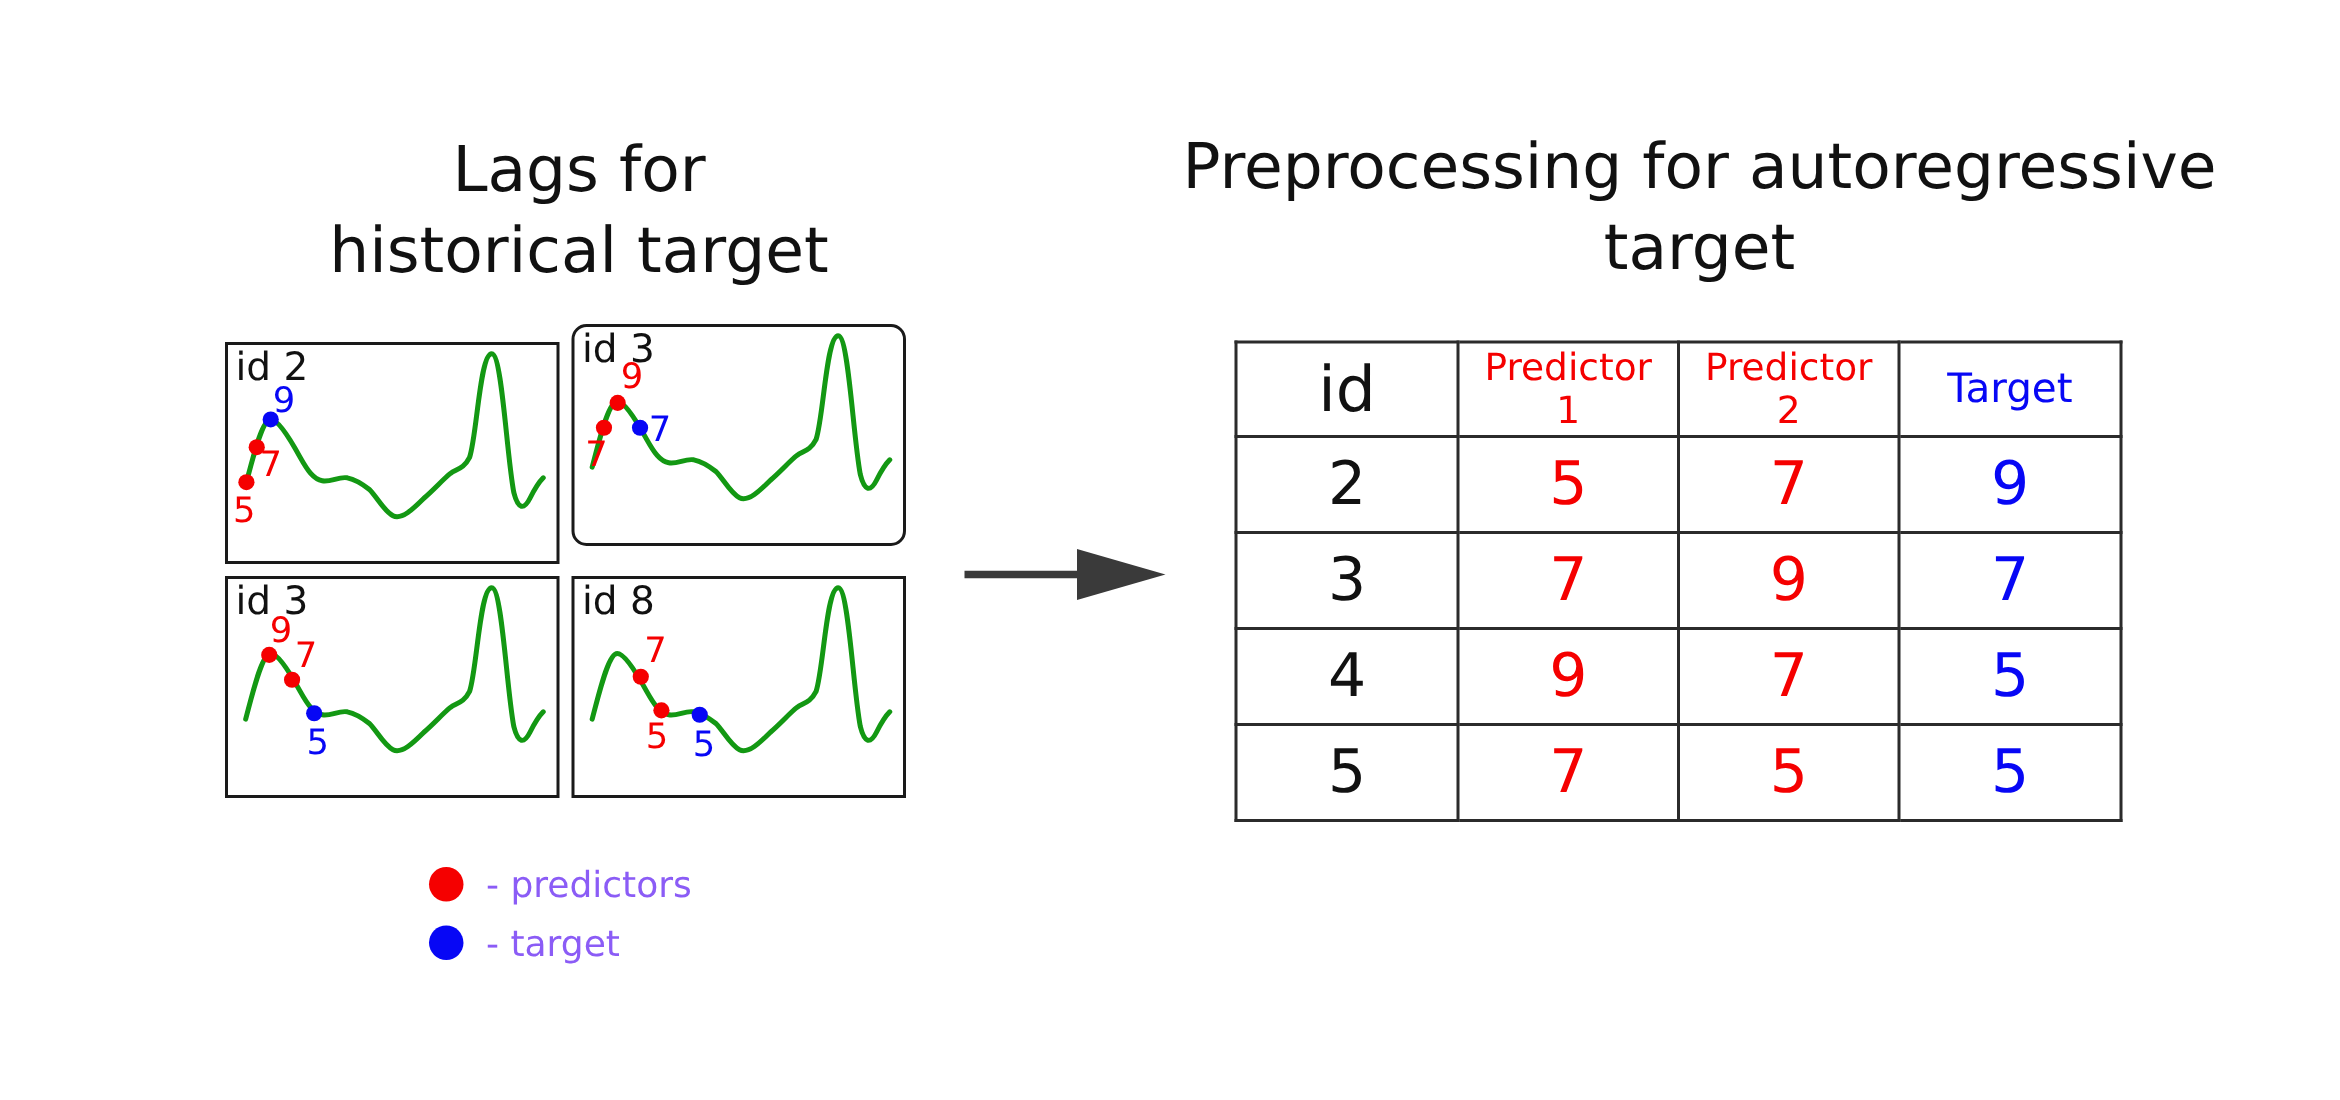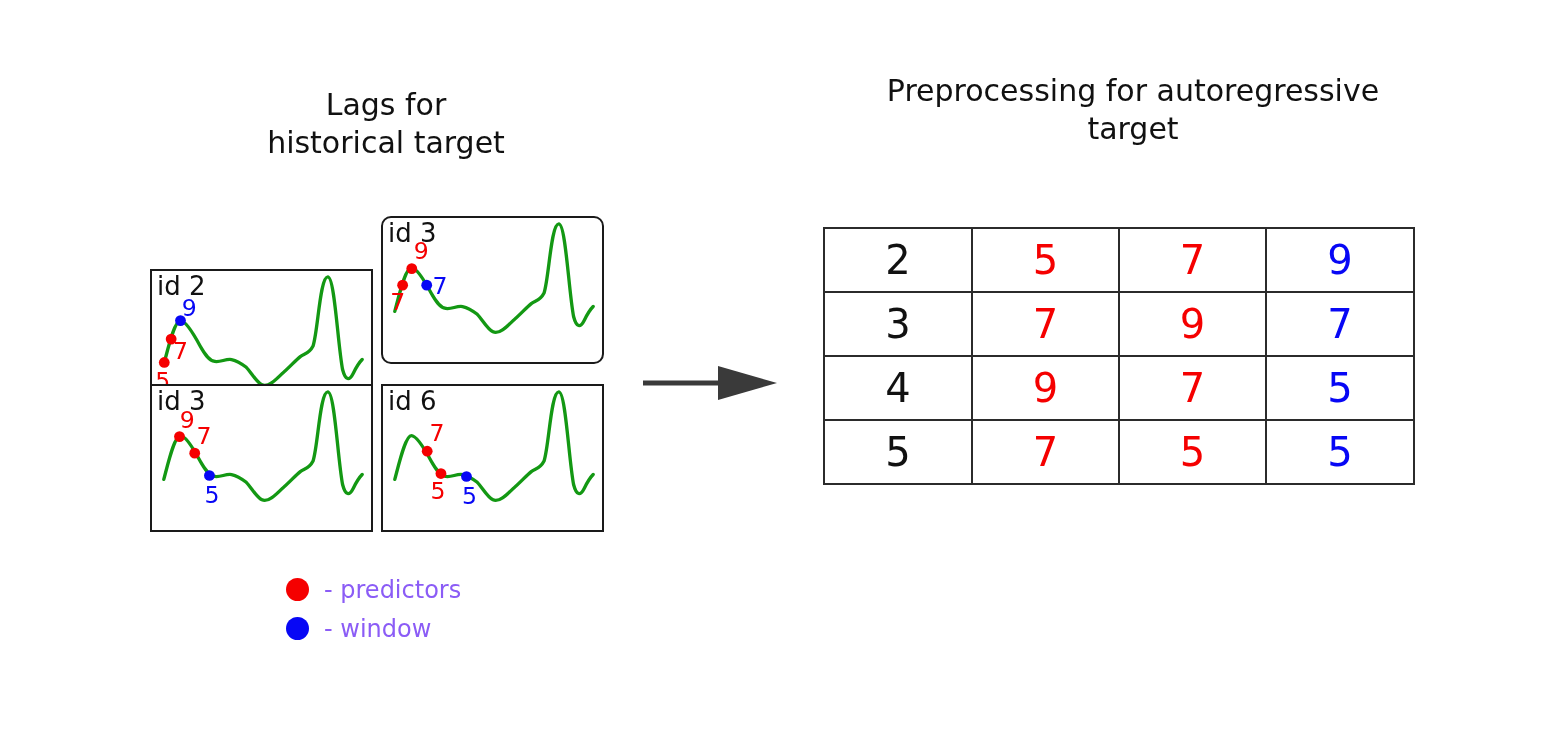--- a/index.html
+++ b/index.html
@@ -1,22 +1,22 @@
 <!DOCTYPE html>
 <html style="--red: #f50000; --blue: #0707f5; --green: #139813; --arrow: #3a3a3a;"><head>
 <meta charset="utf-8">
 <style>
   html,body{margin:0;padding:0;background:#fff;}
   .canvas{
     position:relative;width:1560px;height:733px;background:#ffffff;overflow:hidden;
     font-family:"DejaVu Sans","Liberation Sans",sans-serif;color:#111;
   }
-  .title{position:absolute;text-align:center;font-size:30px;line-height:1.28;color:#111;}
+  .title{position:absolute;text-align:center;font-size:42px;line-height:1.28;color:#111;}
   .title.left{left:126px;top:86px;width:520px;}
-  .title.right{left:780px;top:72px;width:706px;}
+  .title.right{left:780px;top:84px;width:706px;}
 
   
   .panel{position:absolute;width:223px;height:148px;border:2px solid #1a1a1a;box-sizing:border-box;background:#fff;}
   .panel svg{position:absolute;left:0;top:0;width:100%;height:100%;display:block;}
   .panel-label{position:absolute;left:5px;top:0px;font-size:26px;line-height:1.2;color:#111;z-index:2;}
   .curve{fill:none;stroke:var(--green);stroke-width:3.4;stroke-linecap:round;stroke-linejoin:round;}
   .dot{stroke:none;}
   .c-red{fill:var(--red);}
   .c-blue{fill:var(--blue);}
   text.pt{font-size:24px;font-family:"DejaVu Sans","Liberation Sans",sans-serif;text-anchor:middle;}
@@ -53,21 +53,21 @@
   <div class="title left">
     <div>Lags for</div>
     <div>historical target</div>
   </div>
 
   <div class="title right">
     <div>Preprocessing for autoregressive</div>
     <div>target</div>
   </div>
 
-  <div class="panel" style="left:150px;top:228px;margin-top:41px;">
+  <div class="panel" style="left:150px;top:228px;">
     <div class="panel-label">id 2</div>
     <svg viewBox="0 0 223 148" preserveAspectRatio="none">
       <path class="curve" d="M 12 96 C 17 77, 23 51, 29 51 C 34 51, 42 64, 49 77 C 54 86, 58 92, 64 93 C 70 94, 75 90, 81 91 C 86 92, 91 95, 96 99 C 101 104, 106 114, 112 117 C 118 120, 126 112, 133 105 C 140 99, 146 92, 151 88 C 155 85, 160 85, 164 77 C 169 62, 171 6, 179 6 C 186 6, 189 74, 194 101 C 197 113, 201 113, 205 105 C 208 99, 211 94, 214 91"></path>
       <circle class="dot c-red" cx="12.5" cy="94" r="5.5"></circle>
       <circle class="dot c-red" cx="19.5" cy="70" r="5.5"></circle>
       <circle class="dot c-blue" cx="29" cy="51" r="5.5"></circle>
       <text class="pt c-red" x="11" y="121">5</text>
       <text class="pt c-red" x="29" y="90">7</text>
       <text class="pt c-blue" x="38" y="46">9</text>
     </svg>
@@ -93,56 +93,68 @@
       <circle class="dot c-red" cx="28" cy="52" r="5.5"></circle>
       <circle class="dot c-red" cx="43.5" cy="69" r="5.5"></circle>
       <circle class="dot c-blue" cx="58.5" cy="92" r="5.5"></circle>
       <text class="pt c-red" x="36" y="43">9</text>
       <text class="pt c-red" x="53" y="60">7</text>
       <text class="pt c-blue" x="61" y="120">5</text>
     </svg>
   </div>
 
   <div class="panel" style="left:381px;top:384px;">
-    <div class="panel-label">id 6</div>
+    <div class="panel-label">id 8</div>
     <svg viewBox="0 0 223 148" preserveAspectRatio="none">
       <path class="curve" d="M 12 96 C 17 77, 23 51, 29 51 C 34 51, 42 64, 49 77 C 54 86, 58 92, 64 93 C 70 94, 75 90, 81 91 C 86 92, 91 95, 96 99 C 101 104, 106 114, 112 117 C 118 120, 126 112, 133 105 C 140 99, 146 92, 151 88 C 155 85, 160 85, 164 77 C 169 62, 171 6, 179 6 C 186 6, 189 74, 194 101 C 197 113, 201 113, 205 105 C 208 99, 211 94, 214 91"></path>
       <circle class="dot c-red" cx="45" cy="67" r="5.5"></circle>
       <circle class="dot c-red" cx="59" cy="90" r="5.5"></circle>
       <circle class="dot c-blue" cx="85" cy="93" r="5.5"></circle>
       <text class="pt c-red" x="55" y="57">7</text>
       <text class="pt c-red" x="56" y="116">5</text>
       <text class="pt c-blue" x="88" y="121">5</text>
     </svg>
   </div>
 
   <div class="legend">
     <div class="legend-row">
       <span class="legend-dot red"></span>
       <span class="legend-label">- predictors</span>
     </div>
     <div class="legend-row">
       <span class="legend-dot blue"></span>
-      <span class="legend-label">- window</span>
+      <span class="legend-label">- target</span>
     </div>
   </div>
 
   <svg class="arrow-svg" width="150" height="46">
     <line class="arrow-line" x1="3" y1="23" x2="82" y2="23"></line>
     <polygon class="arrow-head" points="78,6 78,40 137,23"></polygon>
   </svg>
 
   <table class="dtable">
     <colgroup>
       <col style="width:148px">
         <col style="width:147px">
         <col style="width:147px">
         <col style="width:148px">
     </colgroup>
     <tbody>
+        <tr>
+      <td class="hdr-id">id</td>
+      <td class="hdr-pred">
+        <div>Predictor</div>
+        <div>1</div>
+      </td>
+      <td class="hdr-pred">
+        <div>Predictor</div>
+        <div>2</div>
+      </td>
+      <td class="hdr-target">Target</td>
+    </tr>
     <tr>
       <td class="cell id-col">2</td>
       <td class="cell red-col">5</td>
       <td class="cell red-col">7</td>
       <td class="cell blue-col">9</td>
     </tr>
     <tr>
       <td class="cell id-col">3</td>
       <td class="cell red-col">7</td>
       <td class="cell red-col">9</td>

